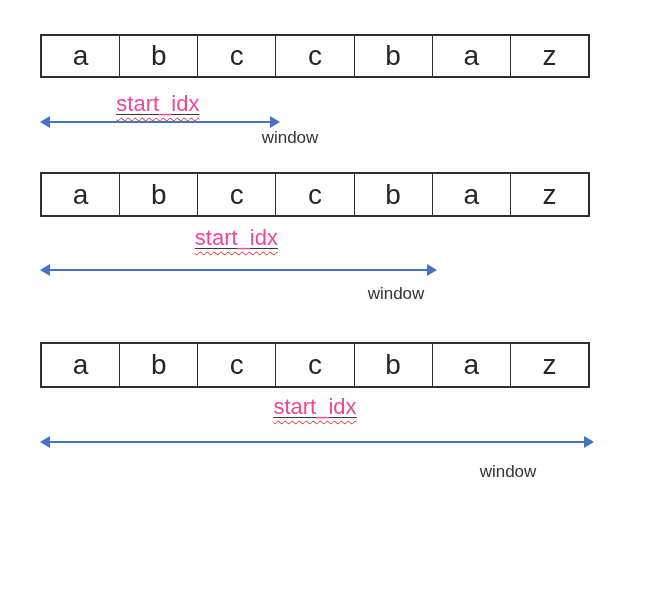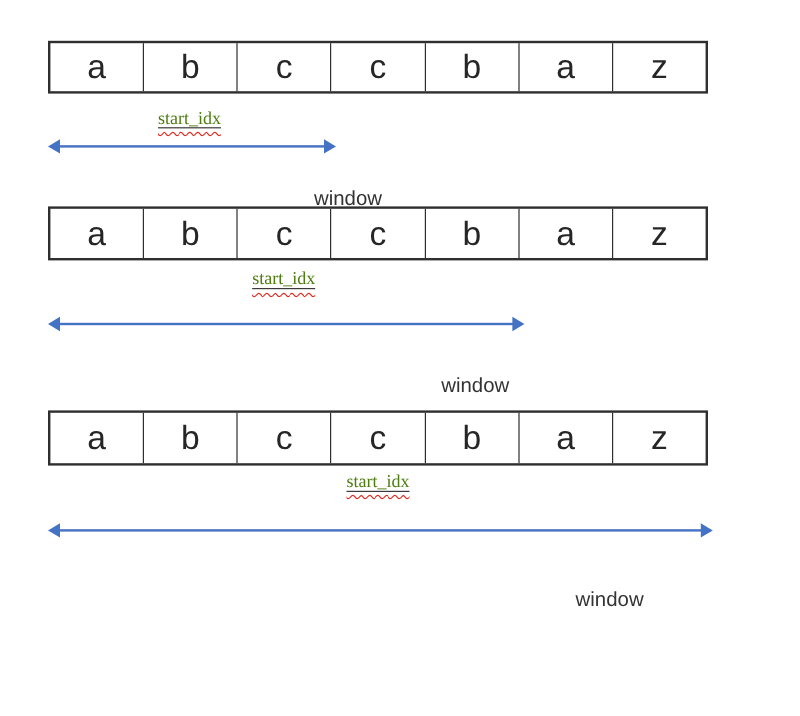--- a/index.html
+++ b/index.html
@@ -36,24 +36,23 @@
     font-size: 28px;
     line-height: 1;
     color: #262626;
   }
   .cell + .cell { border-left: 1.5px solid #2f2f2f; }
 
   
   .startidx {
     position: absolute;
     transform: translateX(-50%);
-    font-size: 15px;
+    font-size: 22px;
     white-space: nowrap;
-    color: #4d7c0f;
-    font-family: Liberation Serif, serif;
+    color: #ec4899;
   }
   .startidx-1 { top: 91px; }
   .startidx-2 { top: 225px; }
   .startidx-3 { top: 394px; }
   .ul {
     text-decoration: underline solid #3a3a3a;
     text-decoration-thickness: 1px;
     text-underline-offset: 3px;
   }
   .squig {
@@ -83,21 +82,20 @@
   .arrow::before { left: -2px;  border-right: 10px solid var(--arrow, #4472C4); }
   .arrow::after  { right: -2px; border-left: 10px solid var(--arrow, #4472C4); }
 
   
   .windowlbl {
     position: absolute;
     transform: translateX(-50%);
     font-size: 17px;
     white-space: nowrap;
     color: #333333;
-    margin-top: 28px;
   }
   .window-1 { top: 128px; left: 290px; }
   .window-2 { top: 284px; left: 396px; }
   .window-3 { top: 462px; left: 508px; }
 </style>
 </head>
 <body>
 
 <div id="canvas">
 

